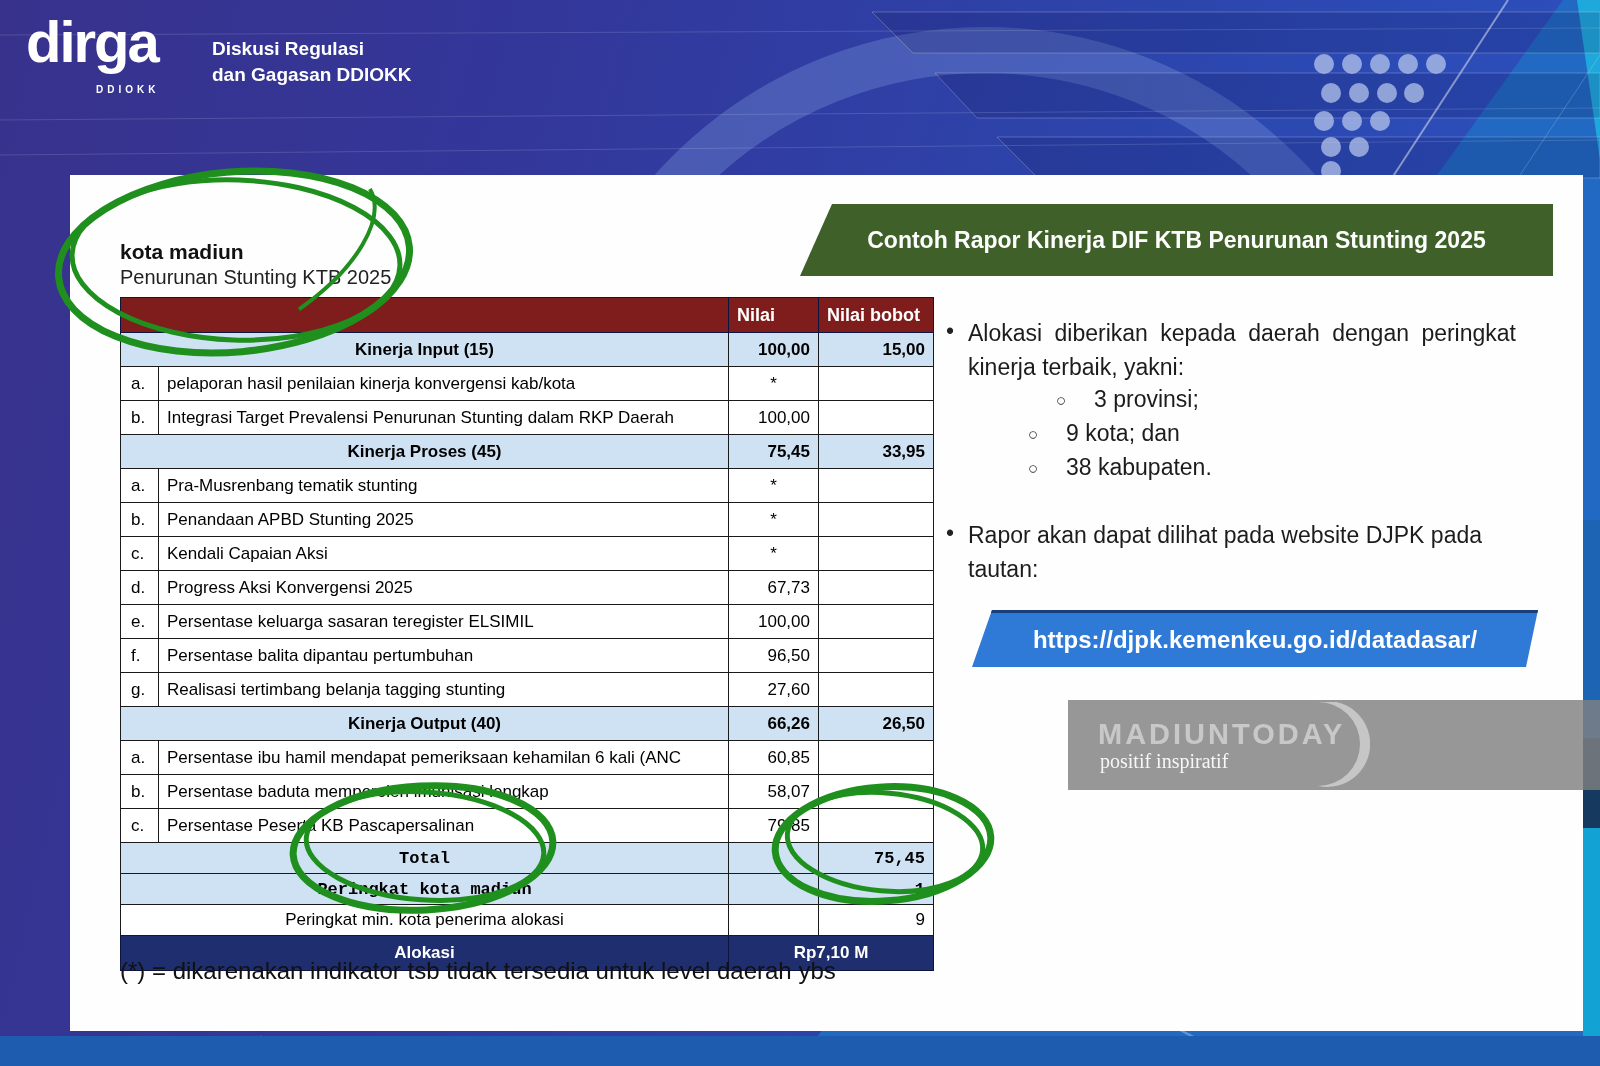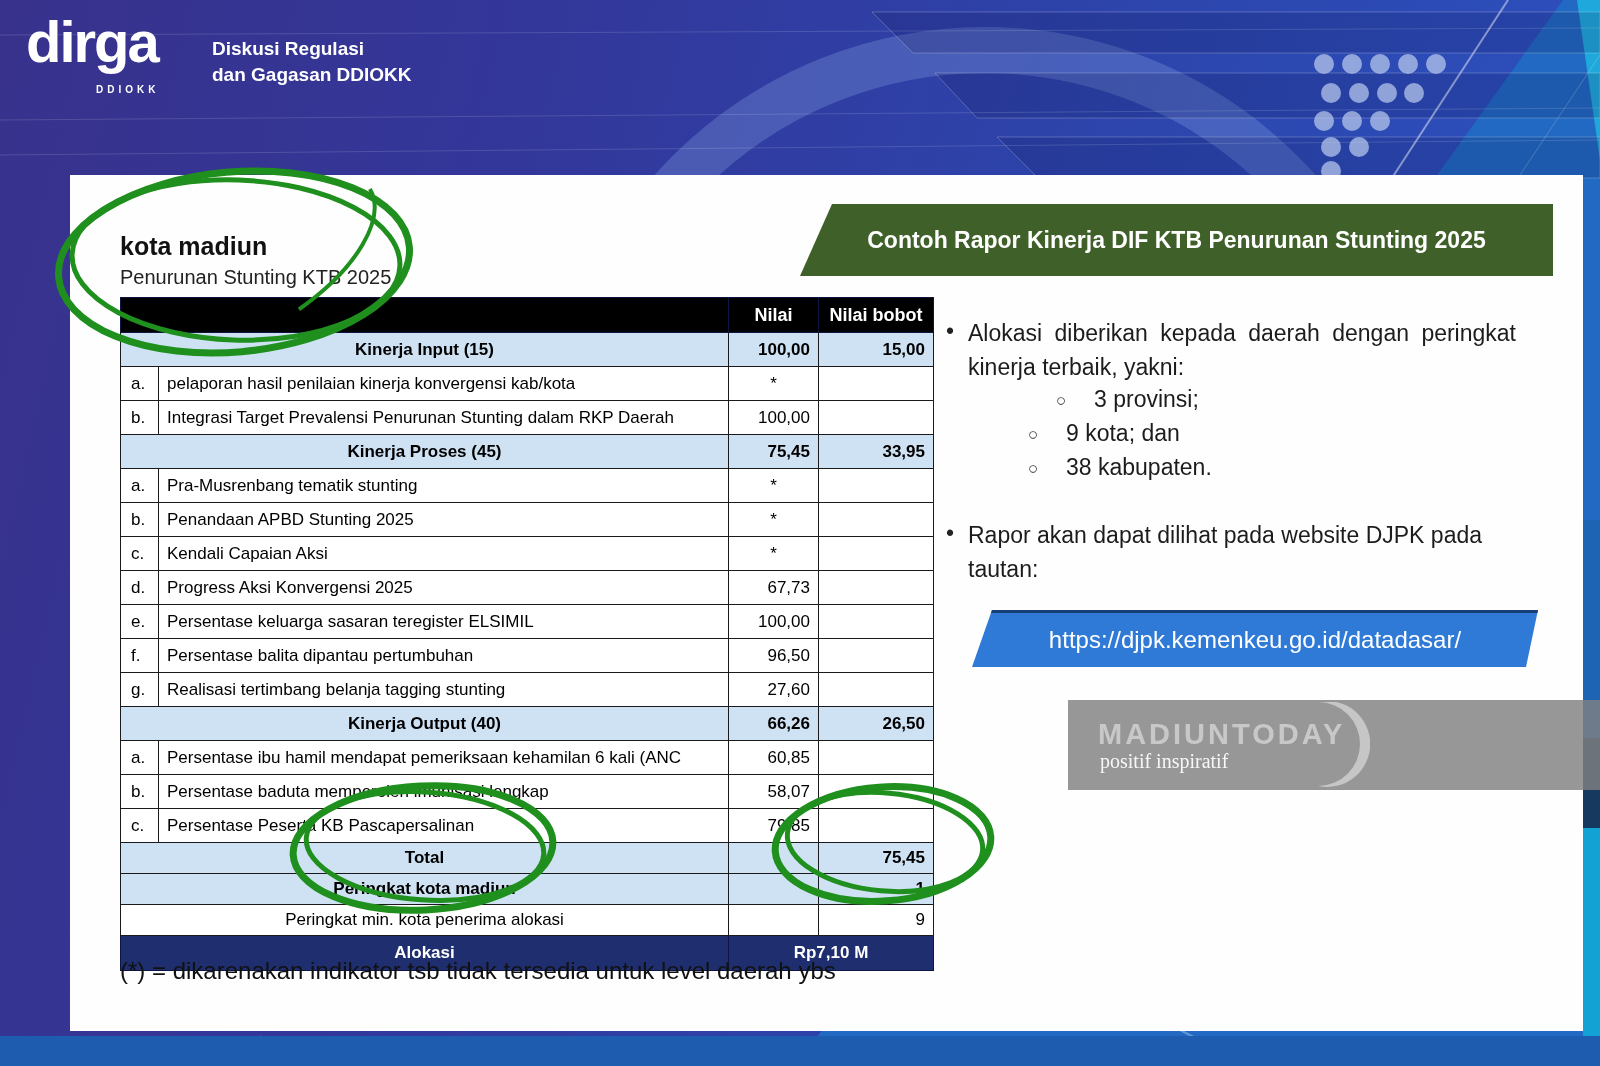--- a/index.html
+++ b/index.html
@@ -14,30 +14,30 @@
   #bottom-band{left:0;top:1036px;width:1600px;height:30px;background:#1d5cae;}
 
   
   #logo-text{left:26px;top:8px;color:#fff;font-size:58px;font-weight:800;letter-spacing:-2px;}
   #logo-sub{left:96px;top:84px;color:#fff;font-size:10px;font-weight:700;letter-spacing:4px;}
   #tagline{left:212px;top:36px;color:#fff;font-size:19px;font-weight:700;line-height:26px;}
 
   
   #panel{left:70px;top:175px;width:1513px;height:856px;background:#fefefe;}
 
-  #region-title{left:120px;top:232px;font-size:25px;font-weight:700;color:#111;}
+  #region-title{left:120px;top:240px;font-size:21px;font-weight:700;color:#111;}
   #region-subtitle{left:120px;top:266px;font-size:20px;color:#222;}
 
   
   #score-table{left:120px;top:297px;border-collapse:collapse;table-layout:fixed;width:813px;background:#fff;}
   #score-table td{border:1px solid #1a1a1a;font-size:17px;color:#000;padding:0 8px;height:33px;overflow:hidden;white-space:nowrap;}
-  #score-table .hdr td{background:#000000;color:#fff;font-weight:700;text-align:center;font-size:18px;height:34px;border-color:#0d1540;}
+  #score-table .hdr td{background:#7f1d1d;color:#fff;font-weight:700;text-align:left;font-size:18px;height:34px;border-color:#0d1540;}
   #score-table .sec td{background:#cfe2f4;font-weight:700;padding-left:8px;}
   #score-table .sec .lbl{text-align:center;}
-  #score-table .hi td{background:#cfe2f4;font-weight:700;height:30px;}
+  #score-table .hi td{background:#cfe2f4;font-weight:700;height:30px;font-family:Liberation Mono, monospace;}
   #score-table .hi .lbl{text-align:center;}
   #score-table .plain td{height:30px;}
   #score-table .plain .lbl{text-align:center;}
   #score-table .alok td{background:#1e2e6e;color:#fff;font-weight:700;text-align:center;height:34px;border-color:#0d1540;}
   #score-table .lt{text-align:left;padding:0 4px 0 10px;}
   #score-table .num{text-align:right;}
   #score-table .c{text-align:center;}
   #footnote{left:120px;top:957px;font-size:24px;color:#111;}
 
   
@@ -51,21 +51,21 @@
   #bullet1-text{left:968px;top:316px;width:548px;font-size:23px;color:#1c1c1c;line-height:34px;text-align:justify;}
   .sub-bullet{position:absolute;left:1028px;font-size:23px;color:#1c1c1c;}
   .sub-mark{display:inline-block;width:38px;font-size:17px;vertical-align:1px;color:#333;}
   #bullet2-text{left:968px;top:518px;width:548px;font-size:23px;color:#1c1c1c;line-height:34px;}
 
   
   #link-banner{left:972px;top:610px;width:566px;height:57px;background:#2e7ad6;
     clip-path:polygon(20px 0,100% 0,calc(100% - 12px) 100%,0 100%);
     border-top:3px solid #193f78;box-sizing:border-box;
     display:flex;align-items:center;justify-content:center;cursor:pointer;}
-  #link-banner span{color:#fff;font-weight:400;font-size:24px;}
+  #link-banner span{color:#fff;font-weight:700;font-size:24px;}
 
   
   #watermark{left:1068px;top:700px;width:640px;height:90px;background:rgba(128,128,128,0.82);}
   #wm-name{position:absolute;left:30px;top:18px;font-size:29px;font-weight:700;letter-spacing:3px;color:rgba(240,240,240,0.55);}
   #wm-tag{position:absolute;left:32px;top:50px;font-size:20px;color:rgba(255,255,255,0.92);font-family:"Liberation Serif",serif;}
   #wm-moon{position:absolute;left:212px;top:2px;}
 
   
   .anno{pointer-events:none;}
 </style>

